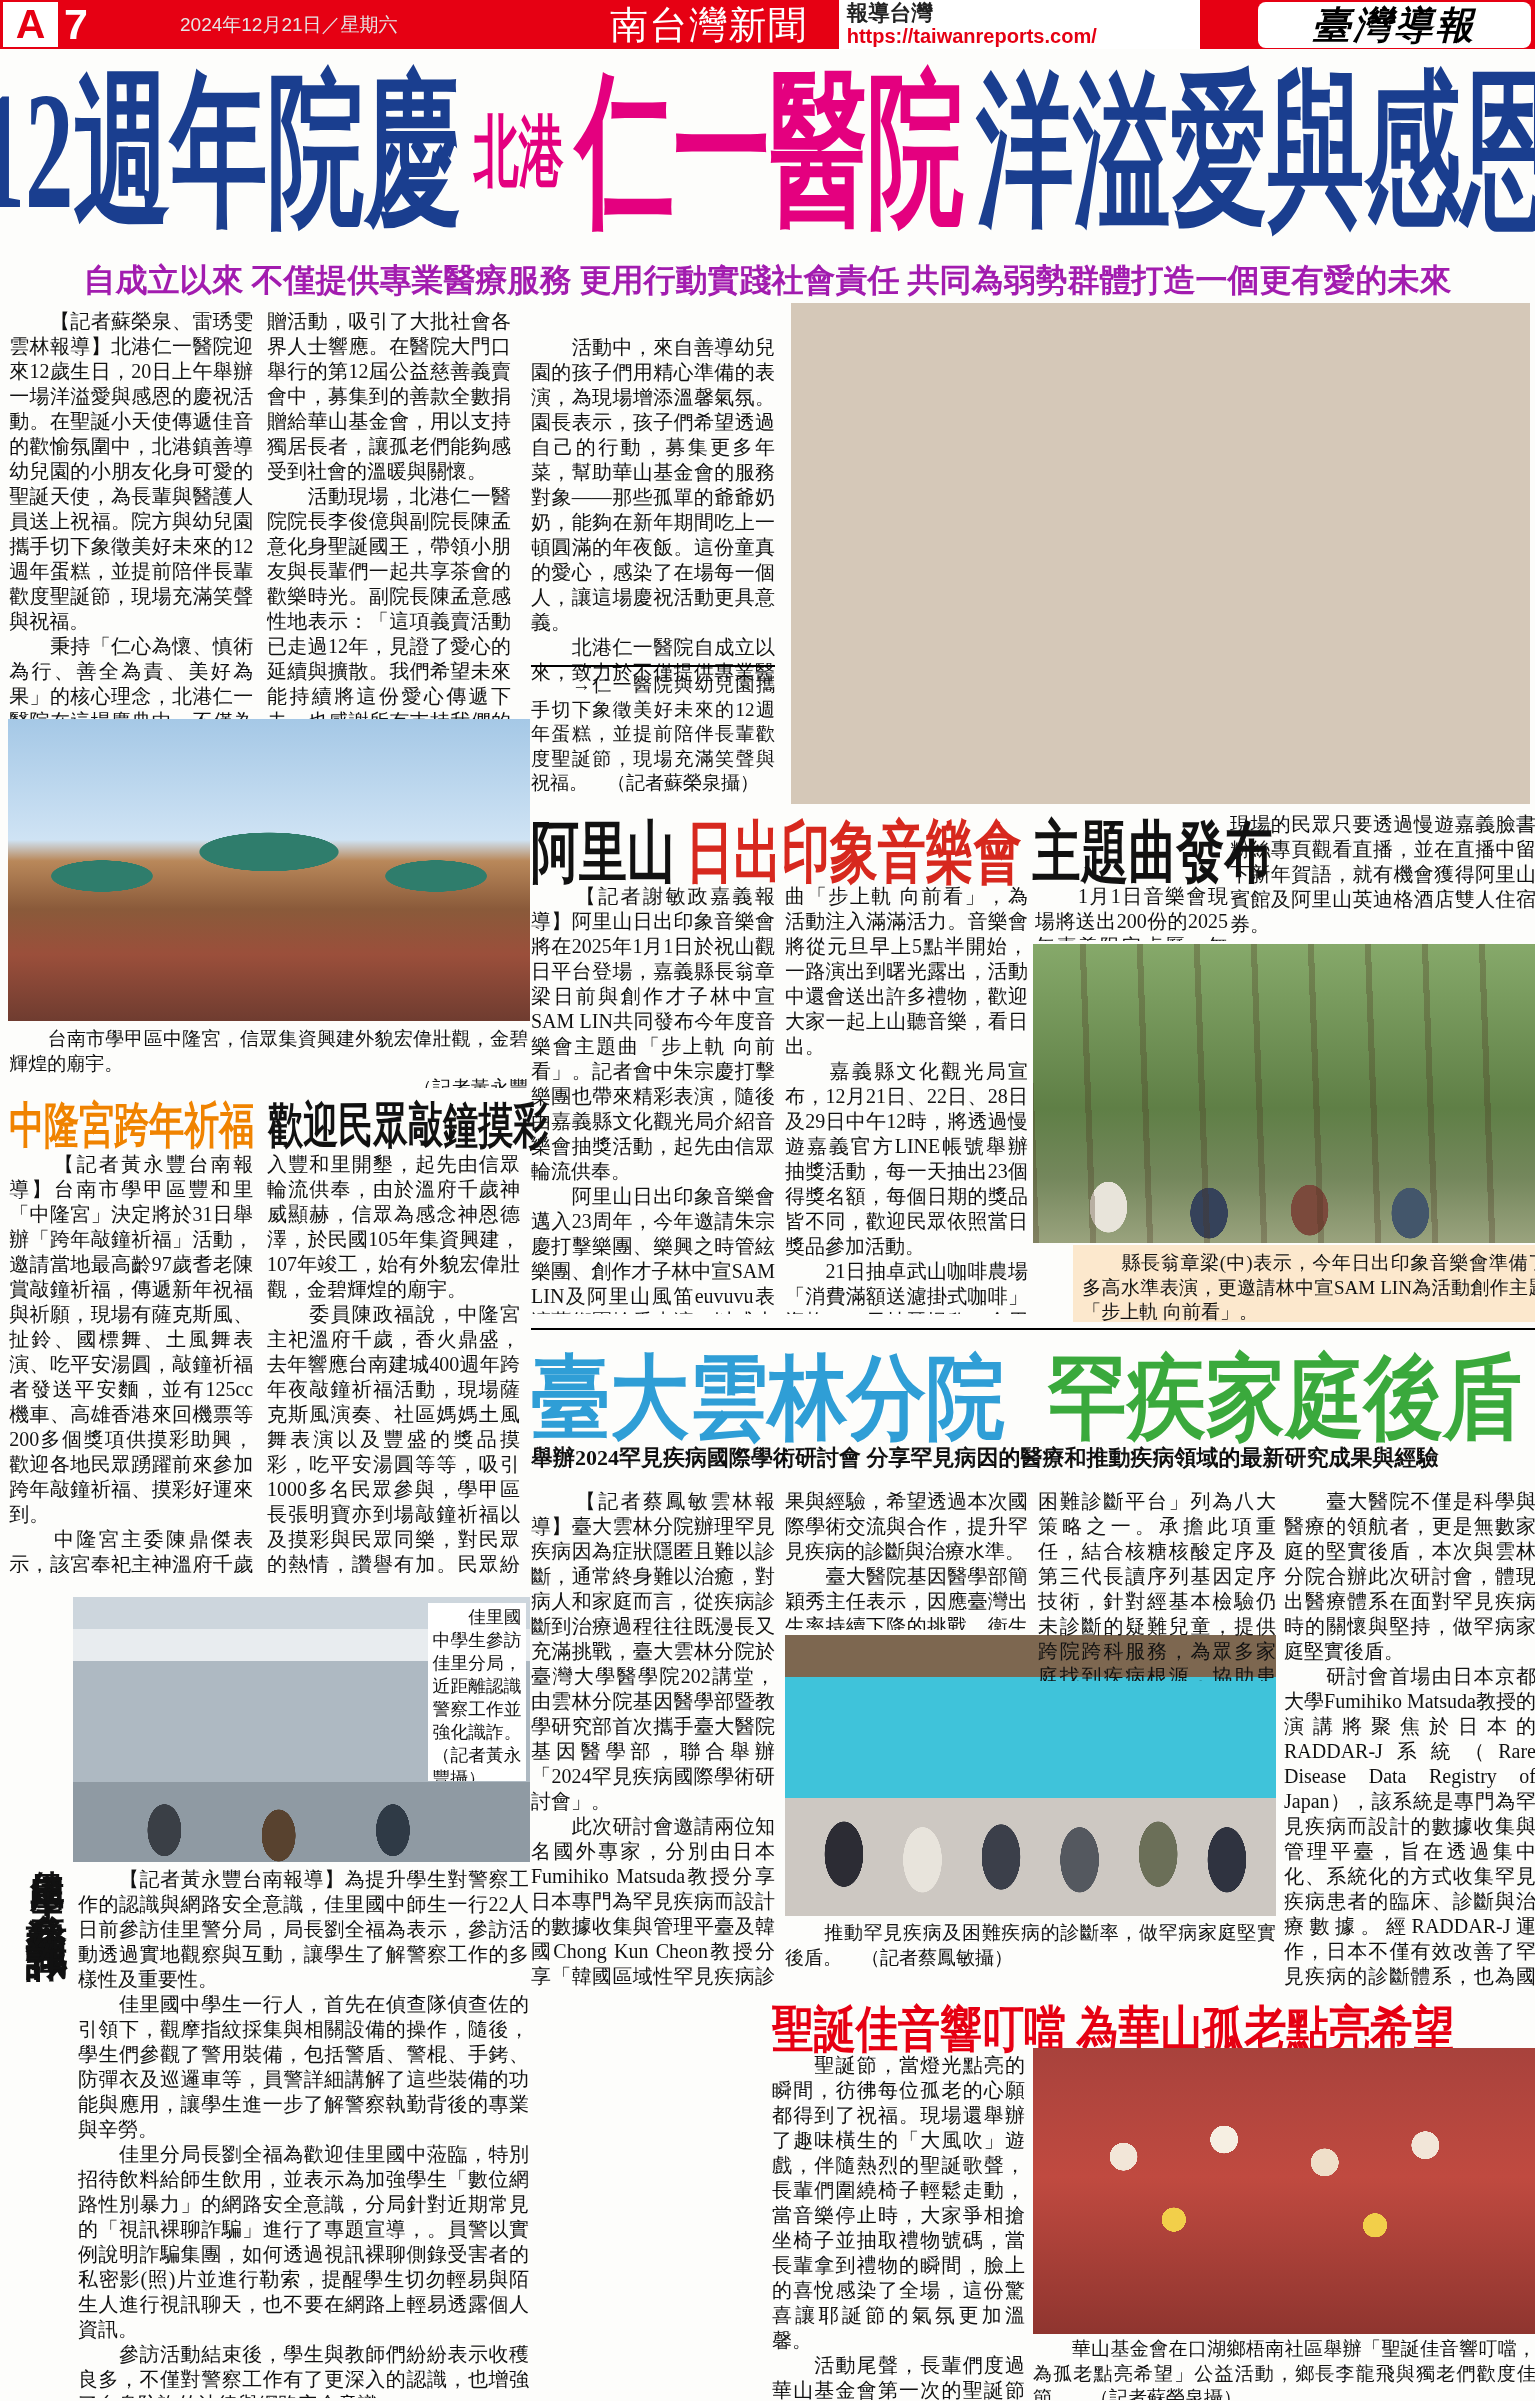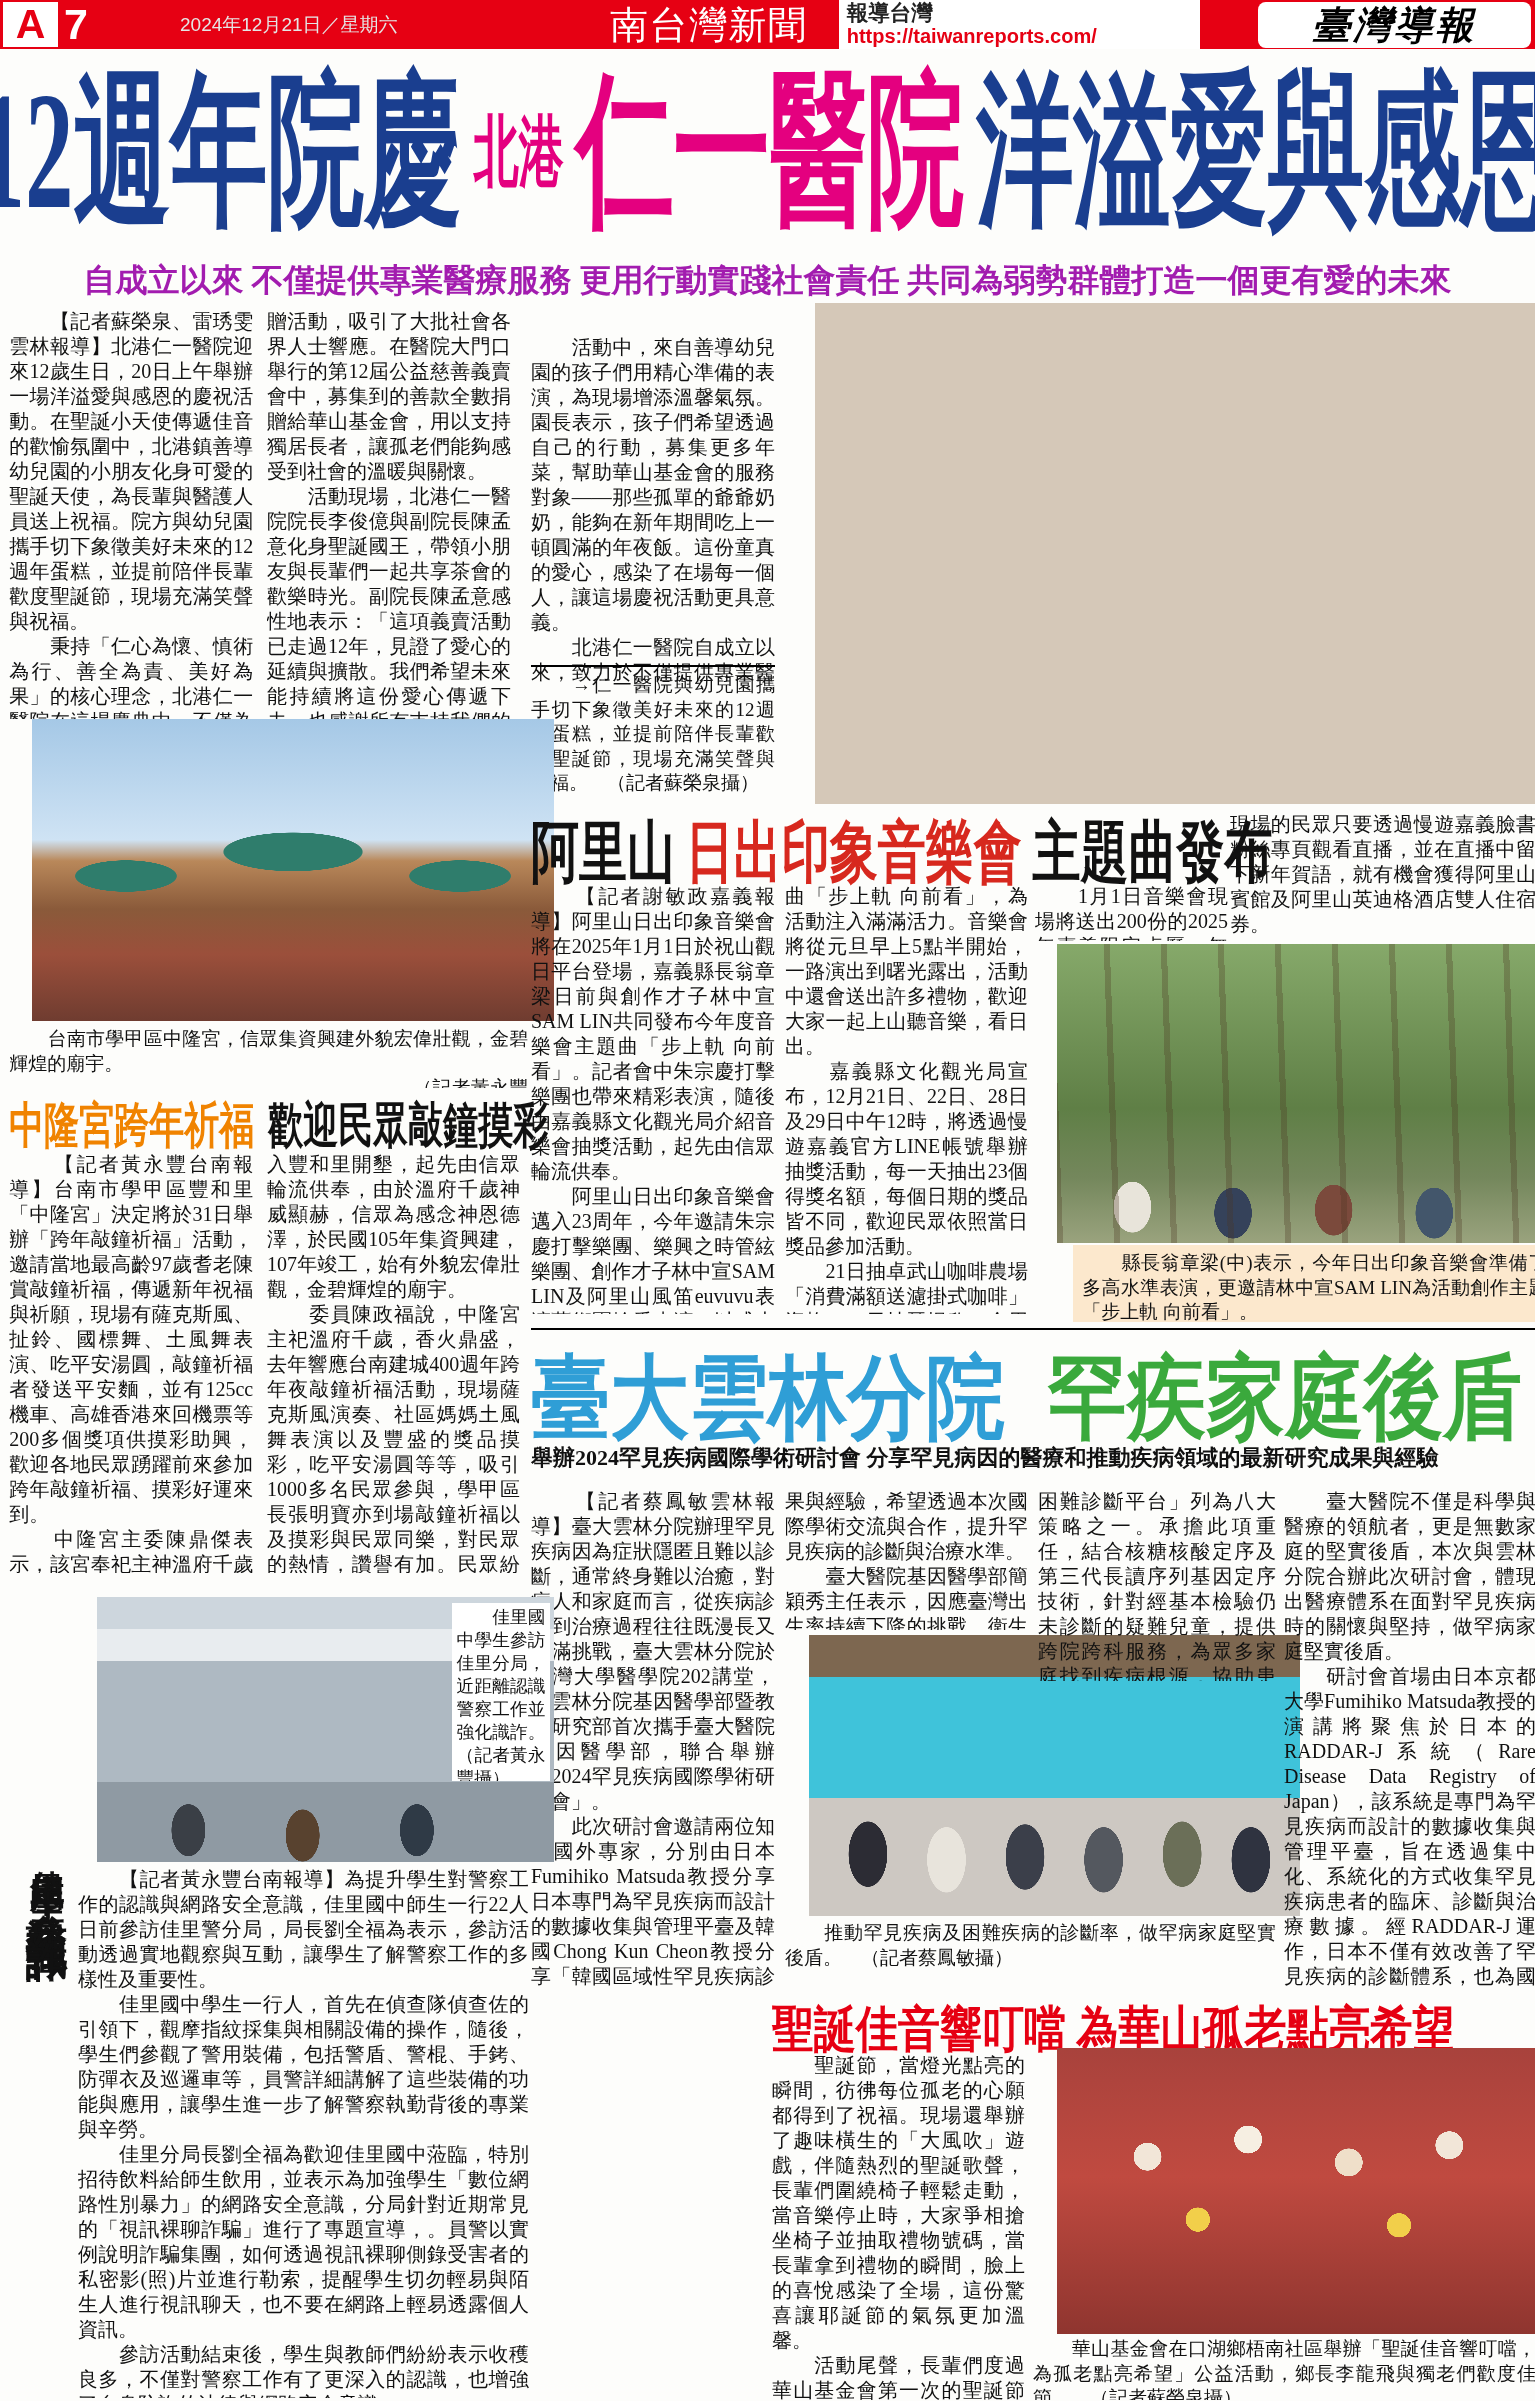--- a/index.html
+++ b/index.html
@@ -22,21 +22,21 @@
   #h1row{left:0;top:64px;width:1535px;display:flex;justify-content:center;align-items:center;gap:12.3px;
     font-weight:bold;font-size:97px;white-space:nowrap;transform:scaleY(1.72);transform-origin:top;line-height:1.05;}
   .navy{color:#1a3e8f;} .pink{color:#e4007f;}
   #h1tag{font-size:45px;line-height:.95;display:inline-block;text-align:center;}
   #subhead1{left:0;top:259px;width:1535px;text-align:center;font-weight:bold;font-size:32px;color:#a21caf;white-space:nowrap;}
   
   .col{font-size:20px;line-height:25px;text-align:justify;overflow:hidden;white-space:pre-wrap;}
   .cap{font-size:19px;line-height:24.6px;text-align:justify;overflow:hidden;white-space:pre-wrap;}
   .rule{background:#000;}
   
-  .photo{overflow:hidden;margin-left:24px;}
+  .photo{overflow:hidden;}
   #photo-party{background:
     radial-gradient(69px 69px at 88% 10%, #2e6b3e 60%, rgba(0,0,0,0) 61%),
     radial-gradient(54px 84px at 60% 55%, #c8372d 60%, rgba(0,0,0,0) 61%),
     radial-gradient(65px 96px at 74% 72%, #b52f27 60%, rgba(0,0,0,0) 61%),
     radial-gradient(73px 104px at 89% 80%, #c03a2e 60%, rgba(0,0,0,0) 61%),
     radial-gradient(46px 73px at 47% 78%, #cb4a33 60%, rgba(0,0,0,0) 61%),
     radial-gradient(40px 40px at 54% 33%, #e9d9c4 60%, rgba(0,0,0,0) 61%),
     radial-gradient(35px 35px at 30% 40%, #e3cdb4 60%, rgba(0,0,0,0) 61%),
     linear-gradient(180deg,#ded6cb 0%,#d2c3b0 60%,#c2a astronomical 100%);
     background-color:#d5c8b8;}

